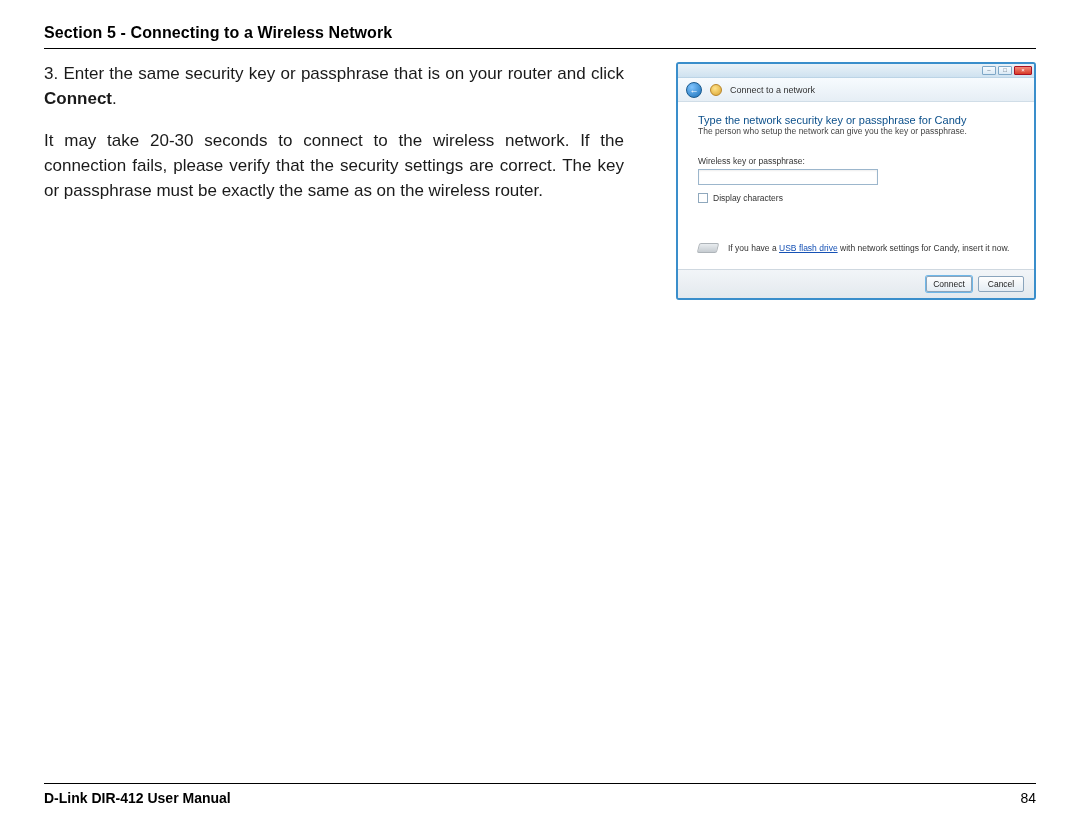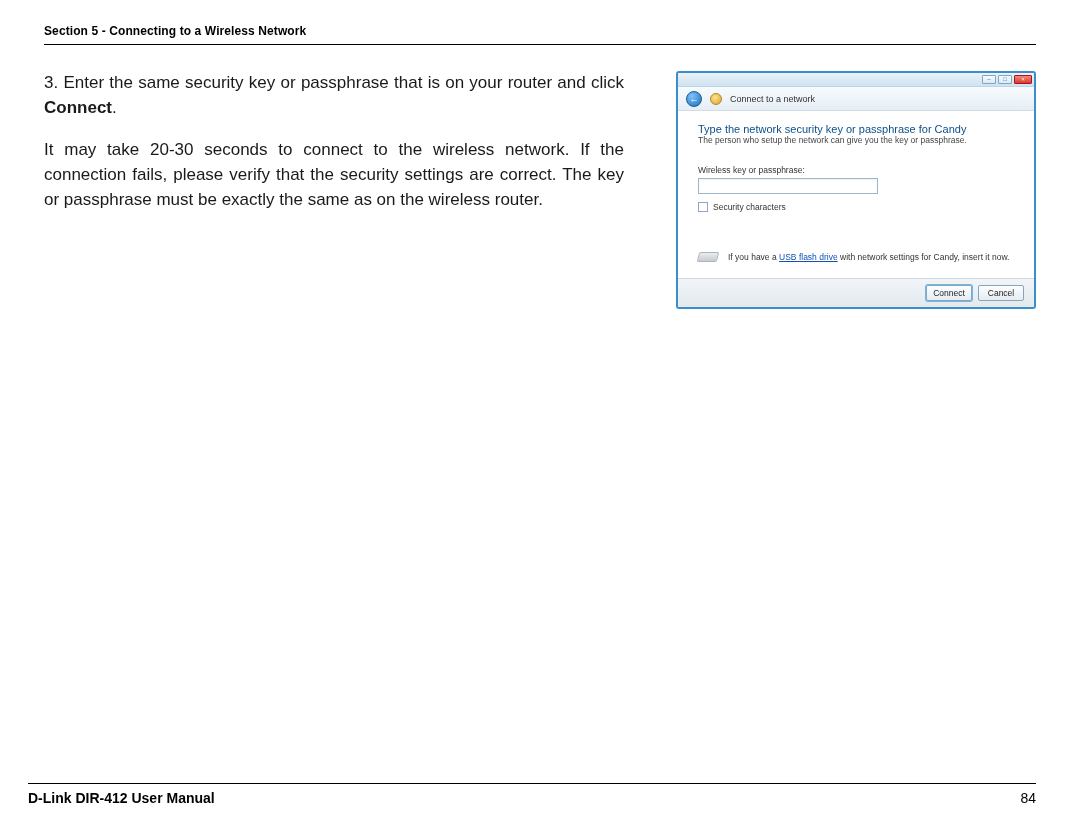--- a/index.html
+++ b/index.html
@@ -10,25 +10,25 @@
     font-family: "Segoe UI", "Myriad Pro", Arial, sans-serif;
     width: 1080px;
     height: 834px;
     position: relative;
     color: #000;
   }
   .page {
     padding: 24px 44px 0 44px;
   }
   .section-header {
-    font-size: 12px;
+    font-size: 16px;
     font-weight: 700;
     padding-bottom: 6px;
     border-bottom: 1.5px solid #000;
-    margin-bottom: 26px;
+    margin-bottom: 13px;
     letter-spacing: 0.1px;
   }
   .body-row {
     display: flex;
     gap: 52px;
     align-items: flex-start;
   }
   .text-col {
     flex: 0 0 580px;
     font-size: 17px;
@@ -165,21 +165,21 @@
     color:#222;
     display:flex;align-items:center;justify-content:center;
     padding: 0 6px;
   }
   .dlg-btn.primary {
     box-shadow: 0 0 0 1px #6fb7e8;
   }
 
   .page-footer {
     position:absolute;
-    left:28px; right:44px; bottom:28px;
+    left:44px; right:44px; bottom:28px;
     border-top:1.5px solid #000;
     padding-top:6px;
     display:flex;
     justify-content:space-between;
     font-size:14px;
     font-weight:600;
   }
   .page-num { font-weight:500;text-align:right; }
 </style>
 </head>
@@ -208,21 +208,21 @@
         <div class="net-icon"></div>
         <div class="nav-title">Connect to a network</div>
       </div>
       <div class="dlg-body">
         <div class="dlg-h1">Type the network security key or passphrase for Candy</div>
         <div class="dlg-sub">The person who setup the network can give you the key or passphrase.</div>
         <div class="field-label">Wireless key or passphrase:</div>
         <div class="text-input" value=""></div>
         <div class="chk-row">
           <div class="chkbox"></div>
-          <span>Security characters</span>
+          <span>Display characters</span>
         </div>
         <div class="usb-row">
           <div class="usb-icon"></div>
           <div>
             <span>If you have a </span><span class="usb-link">USB flash drive</span><span> with network settings for Candy, insert it now.</span>
           </div>
         </div>
       </div>
       <div class="dlg-footer">
         <div class="dlg-btn primary">Connect</div>

